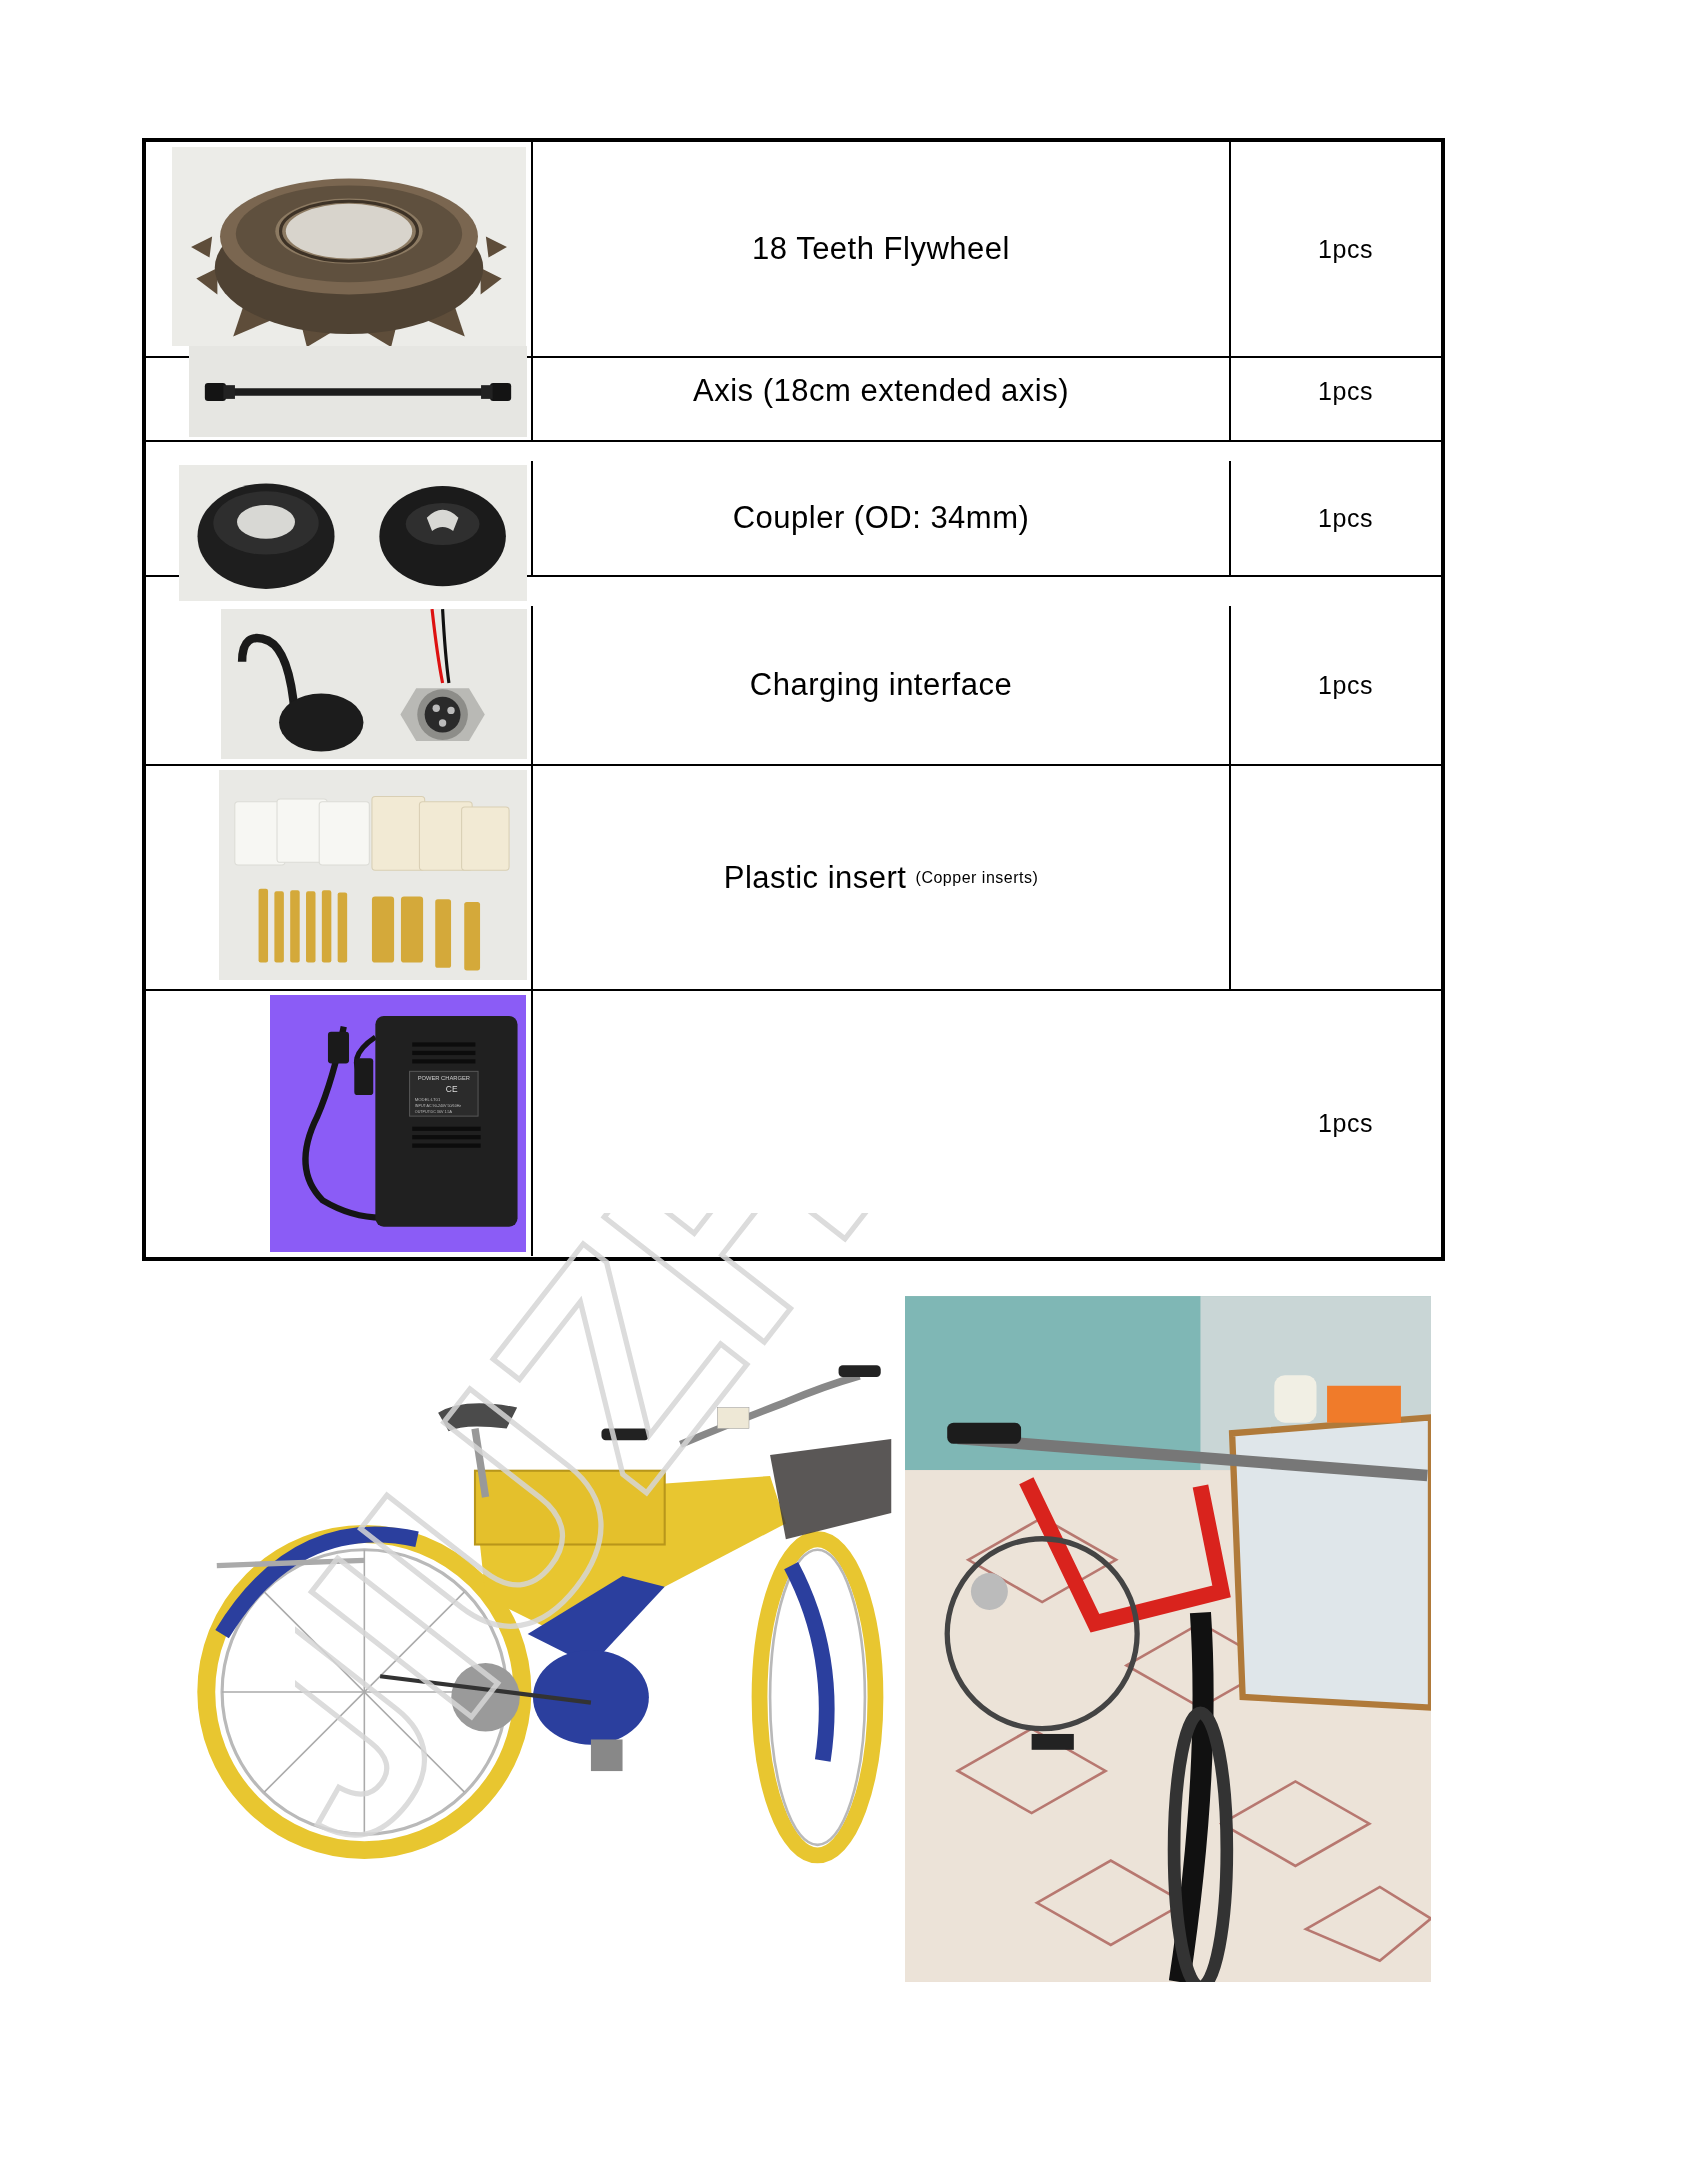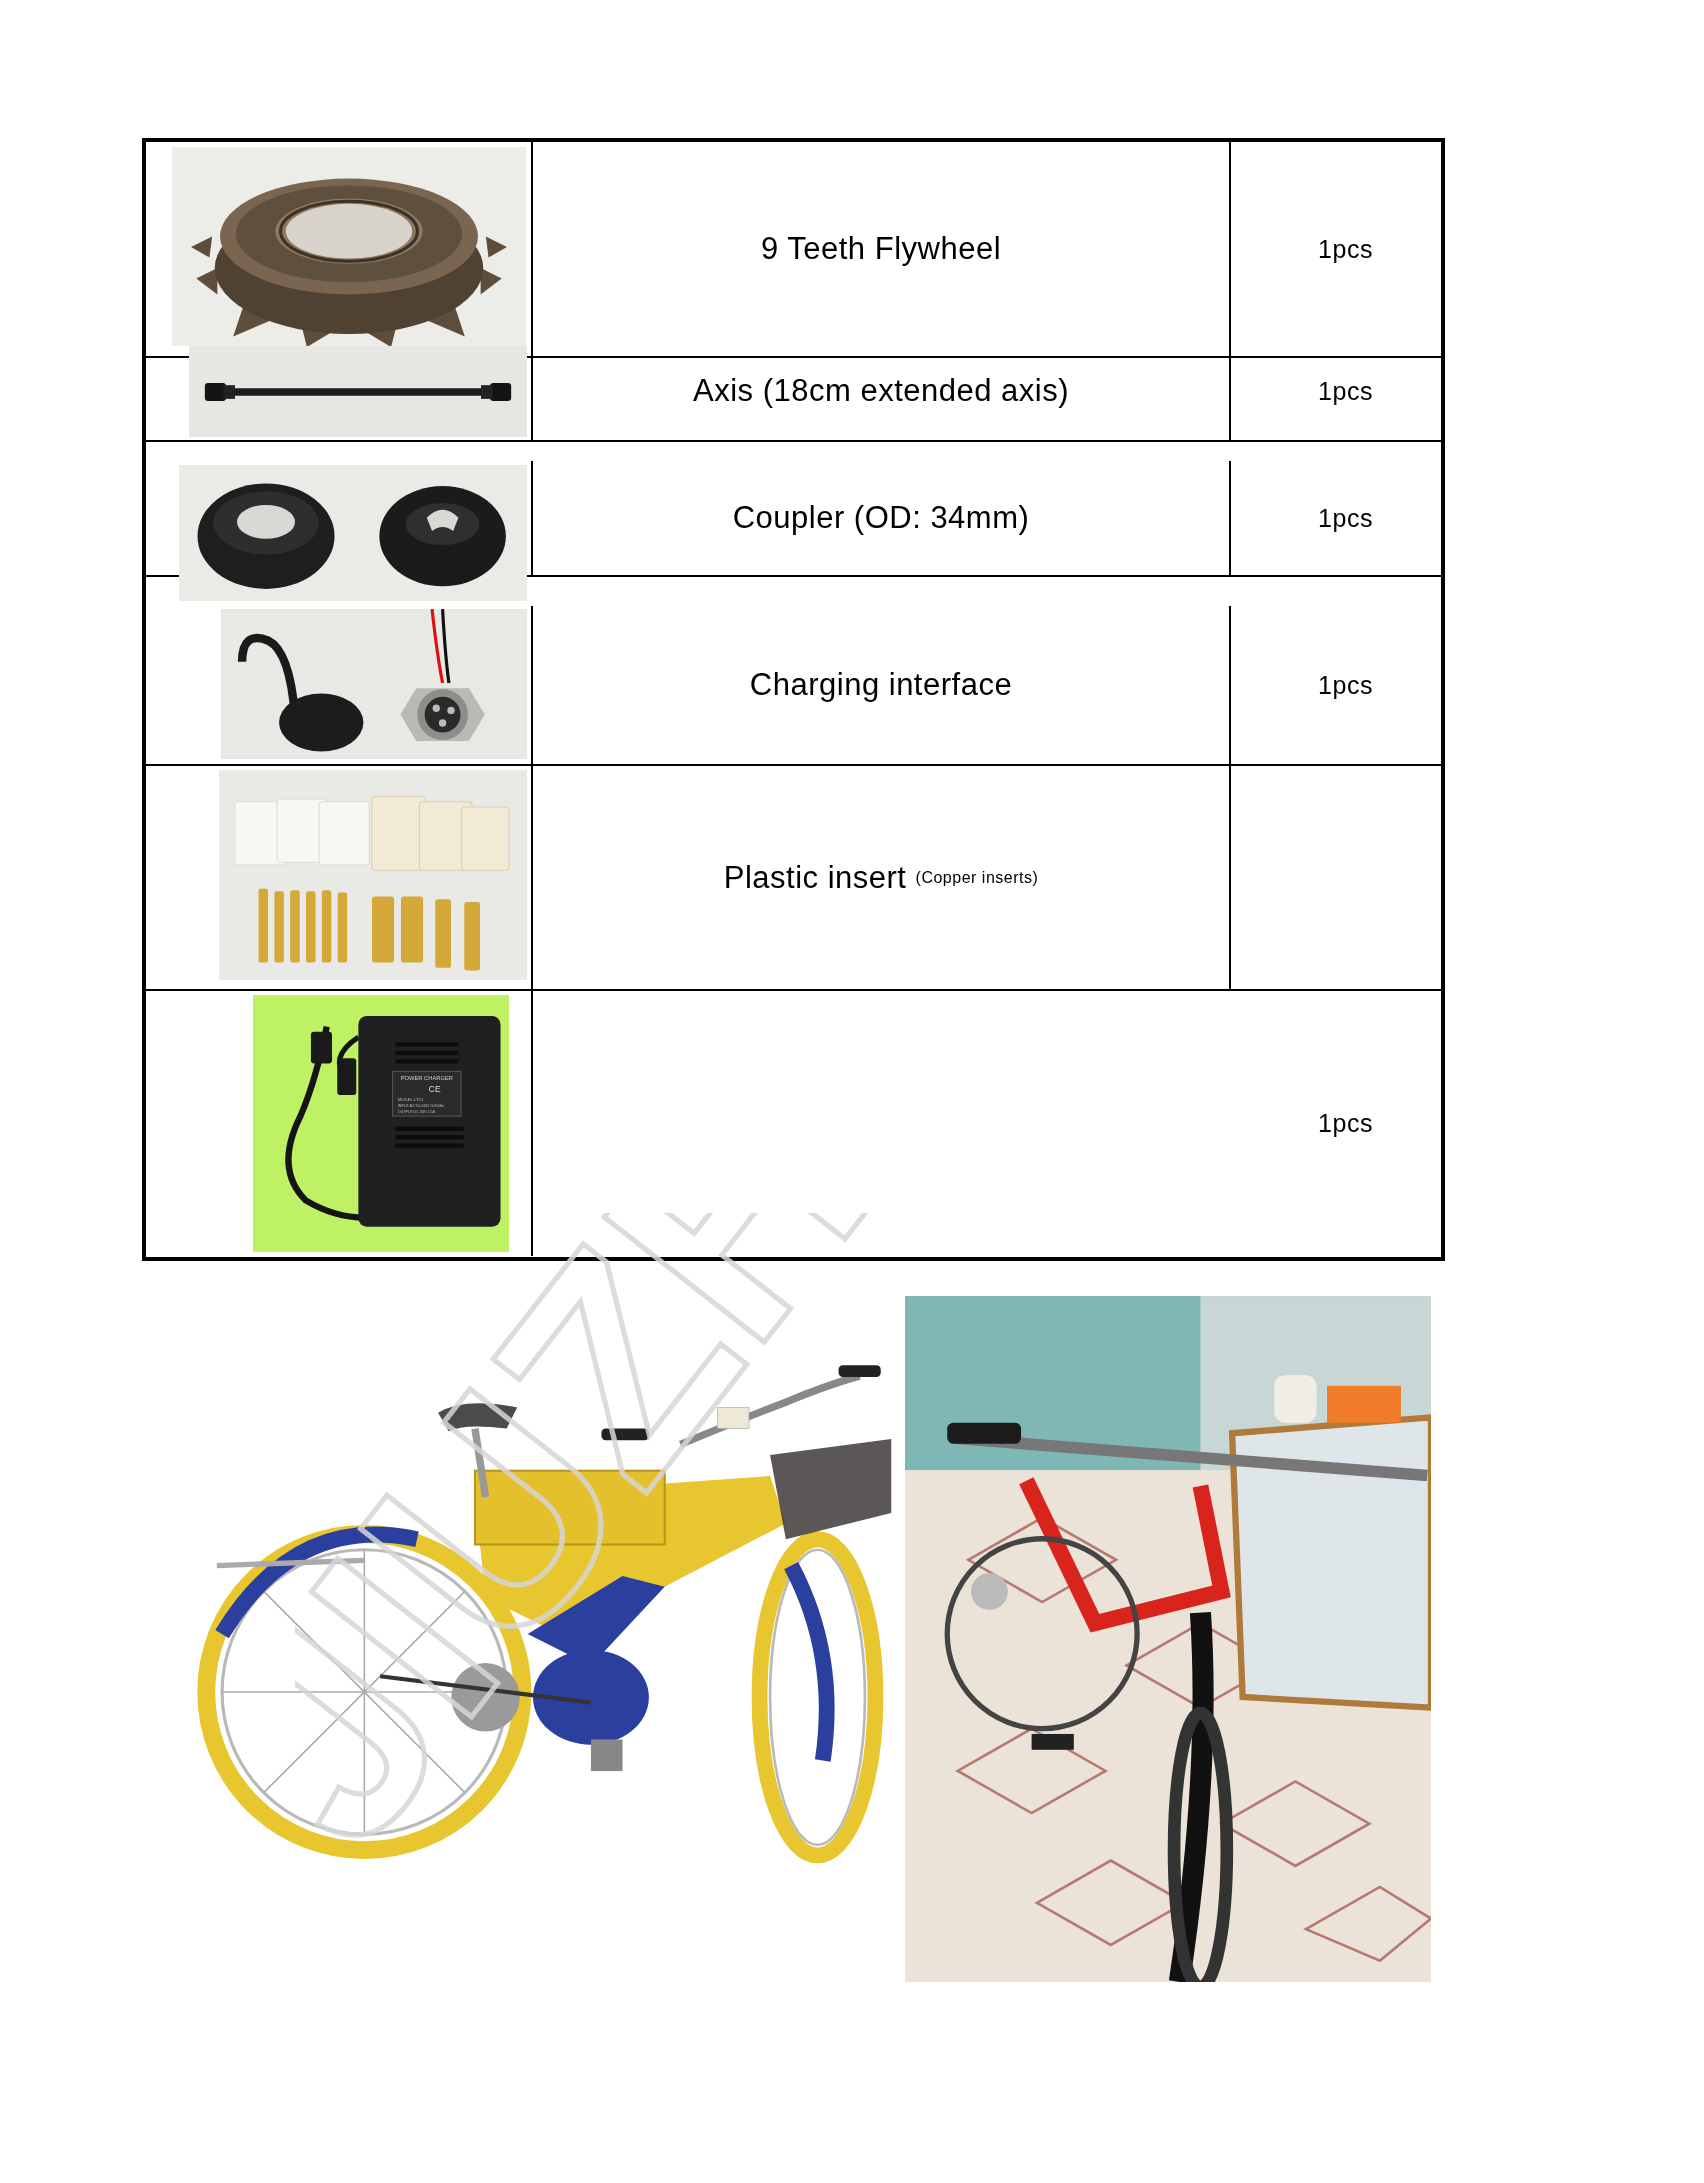--- a/index.html
+++ b/index.html
@@ -40,21 +40,21 @@
             <ellipse cx="0" cy="-20" rx="245" ry="110" fill="#7a6650"></ellipse>
             <ellipse cx="0" cy="-25" rx="215" ry="92" fill="#5f503e"></ellipse>
             <ellipse cx="0" cy="-30" rx="140" ry="62" fill="#8c7a62"></ellipse>
             <ellipse cx="0" cy="-30" rx="120" ry="52" fill="#d8d4cc"></ellipse>
             <ellipse cx="0" cy="-30" rx="130" ry="57" fill="none" stroke="#3d3226" stroke-width="6"></ellipse>
           </g>
         </svg>
       </div>
     </div>
     <div class="cell c2">
-        <span>9 Teeth Flywheel</span>
+        <span>18 Teeth Flywheel</span>
       </div>
     <div class="cell c3">
         <span>1pcs</span>
       </div>
   </div>
 
   <div class="row" style="top:200px;height:100px;">
     <div class="cell c1">
       <div class="thumb" style="left:43px;top:4.2px;width:338px;height:91px;background:#e6e6e2;">
         <svg width="338" height="91" viewBox="0 0 640 172">
@@ -149,21 +149,21 @@
         </svg>
       </div>
     </div>
     <div class="cell c2">
       <span>Plastic insert</span>&nbsp;<span class="small">(Copper inserts)</span>
     </div>
   </div>
 
   <div class="row" style="top:849px;height:265px;">
     <div class="cell c1">
-      <div class="thumb" style="left:107px;top:4.2px;width:256px;height:257px;background:#bef264;">
+      <div class="thumb" style="left:124px;top:4.2px;width:256px;height:257px;background:#8b5cf6;">
         <svg width="256" height="257" viewBox="0 0 486 488">
           <path d="M140 60 Q120 160 90 230 Q40 330 100 390 Q200 450 310 400" fill="none" stroke="#151515" stroke-width="12"></path>
           <path d="M200 80 Q140 120 180 160" fill="none" stroke="#151515" stroke-width="10"></path>
           <rect x="110" y="70" width="40" height="60" rx="6" fill="#1a1a1a"></rect>
           <rect x="160" y="120" width="36" height="70" rx="6" fill="#1a1a1a"></rect>
           <rect x="200" y="40" width="270" height="400" rx="16" fill="#202020"></rect>
           <g fill="#0c0c0c">
             <rect x="270" y="90" width="120" height="8"></rect>
               <rect x="270" y="106" width="120" height="8"></rect>
               <rect x="270" y="122" width="120" height="8"></rect>

